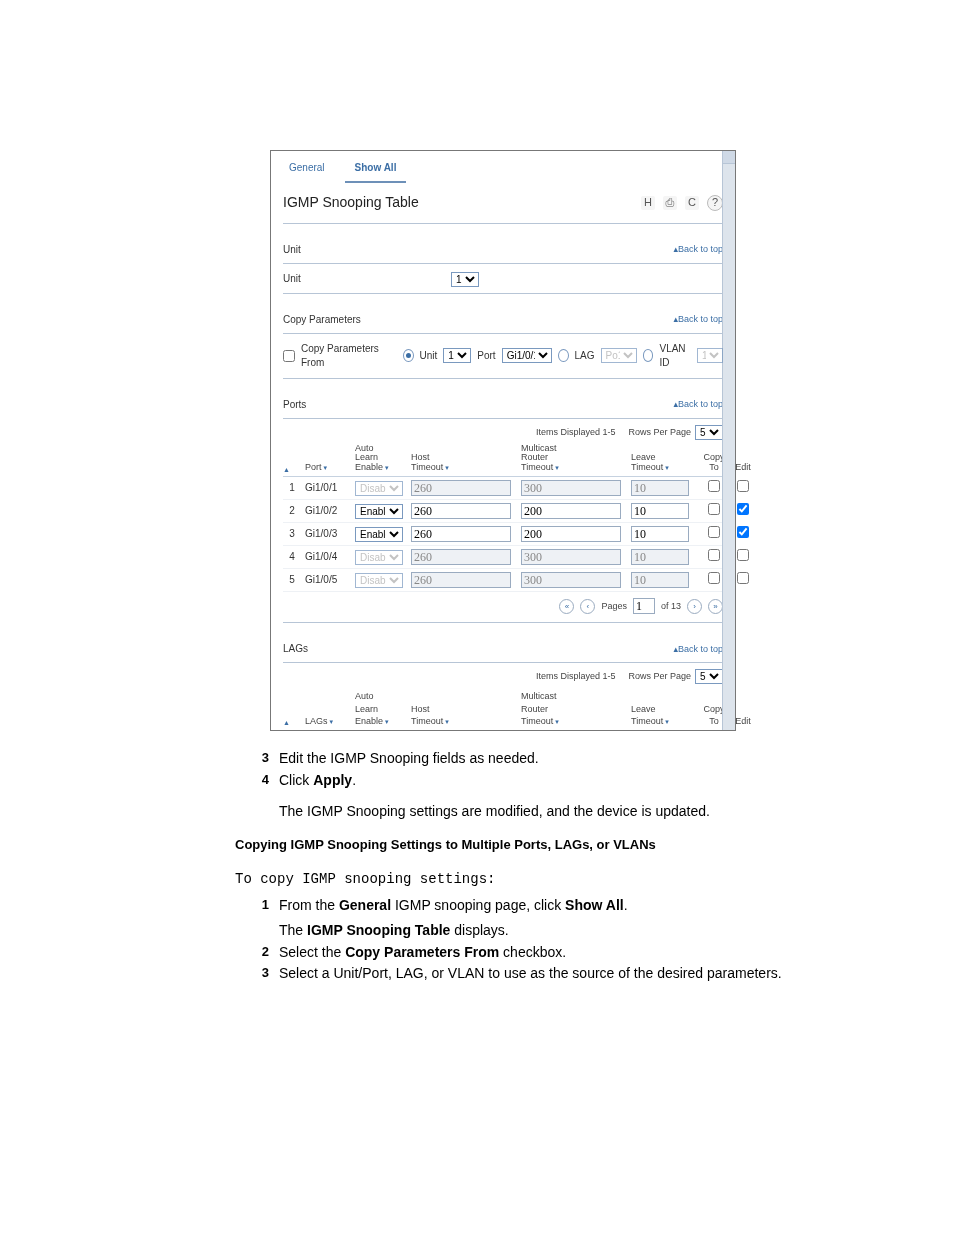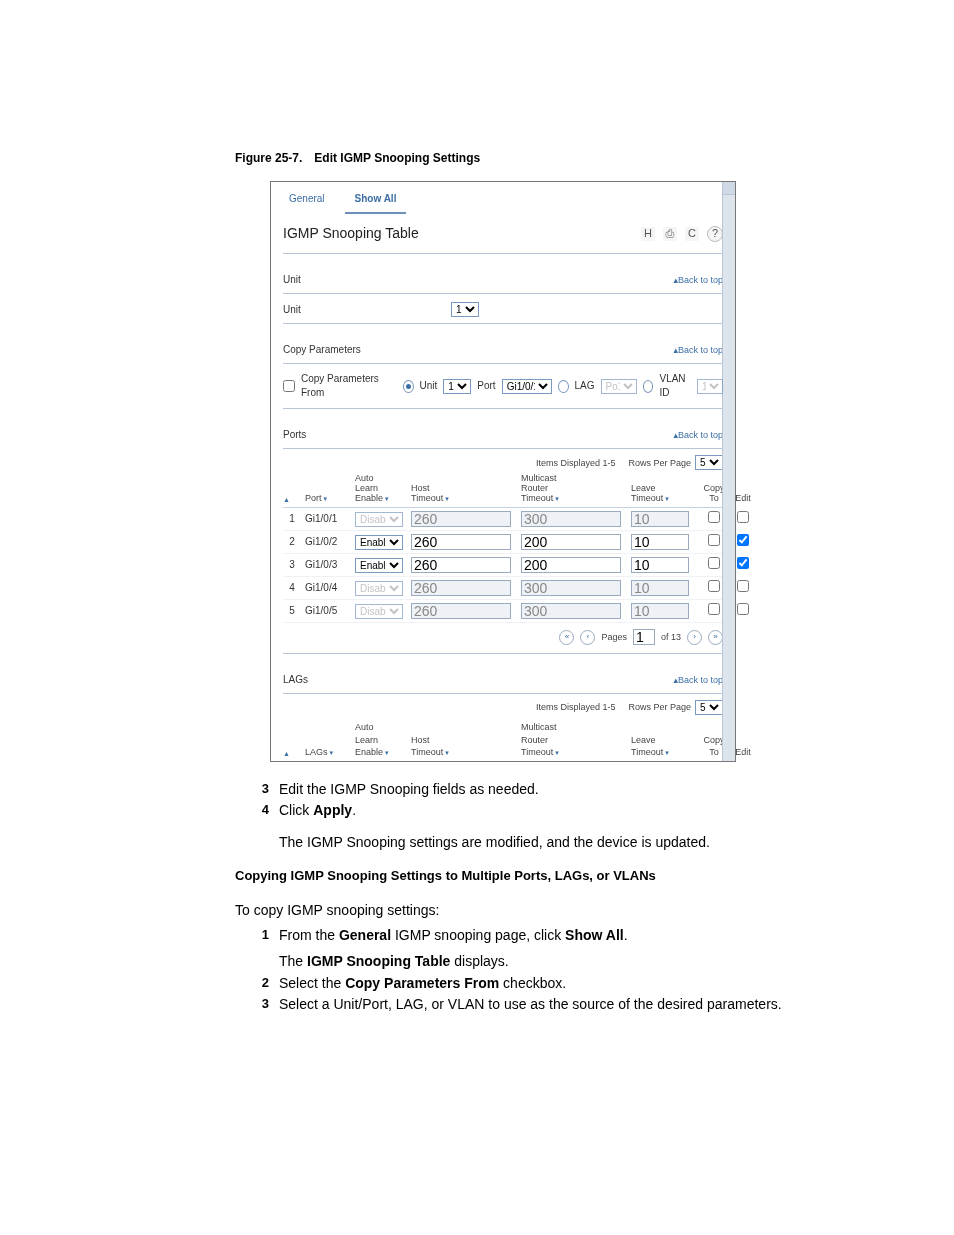--- a/index.html
+++ b/index.html
@@ -17,21 +17,21 @@
   .ss-title{font-size:14px;color:#222;}
   .ss-icons{display:flex;gap:8px;align-items:center;}
   .ss-ico{width:14px;height:14px;display:flex;align-items:center;justify-content:center;font-size:11px;color:#555;border-radius:2px;background:#f5f5f5;}
   .ss-ico.help{border:1px solid #bbb;border-radius:50%;}
   .ss-section{border-top:1px solid #b7c5d6;padding-top:17px;margin-top:2px;}
   .ss-sec-head{display:flex;justify-content:space-between;align-items:center;font-size:10px;color:#333;padding:2px 0 6px;border-bottom:1px solid #b7c5d6;margin-bottom:4px;}
   .ss-back{color:#3b6ea5;font-size:9px;}
   .ss-back::before{content:"\25B4 ";}
   .ss-row{display:flex;align-items:center;gap:8px;font-size:10px;padding:4px 0;}
   .ss-select{height:15px;font-size:10px;border:1px solid #7a99bf;background:#fff;}
-  .ss-input{height:16px;font-size:14px;border:1px solid #9aabc0;background:#fff;box-sizing:border-box;}
+  .ss-input{height:16px;font-size:12px;border:1px solid #9aabc0;background:#fff;box-sizing:border-box;font-family:Liberation Serif, serif;}
   .ss-input.dis{background:#eef1f5;color:#888;}
   .ss-cb{width:12px;height:12px;margin:0;}
   .ss-table-head{display:grid;grid-template-columns:18px 46px 52px 106px 106px 64px 30px 20px;gap:4px;align-items:end;color:#444;font-size:9px;border-bottom:1px solid #c6d2e0;padding-bottom:3px;}
   .ss-table-head div{line-height:1.1;}
   .ss-table-row{display:grid;grid-template-columns:18px 46px 52px 106px 106px 64px 30px 20px;gap:4px;align-items:center;height:22px;border-bottom:1px solid #eef1f5;}
   .ss-center{text-align:center;}
   .pagerow{display:flex;justify-content:flex-end;align-items:center;gap:6px;padding:6px 0;font-size:9px;color:#444;}
   .pg-btn{width:13px;height:13px;border:1px solid #9aabc0;border-radius:50%;display:flex;align-items:center;justify-content:center;font-size:8px;color:#3b6ea5;background:#fff;}
   .pg-input{width:22px;}
   .items-row{display:flex;justify-content:flex-end;align-items:center;gap:4px;font-size:9px;color:#444;padding:2px 0 4px;}
@@ -40,34 +40,31 @@
   .cp-row{display:flex;align-items:center;gap:6px;font-size:10px;}
   .radio{width:11px;height:11px;border:1px solid #7a99bf;border-radius:50%;display:inline-flex;align-items:center;justify-content:center;}
   .radio.sel::after{content:"";width:5px;height:5px;background:#3b6ea5;border-radius:50%;}
   ol.steps{list-style:none;padding:0;margin:0 0 12px 0;}
   ol.steps>li{display:flex;margin:2px 0;}
   ol.steps .num{width:34px;text-align:right;font-weight:bold;font-size:13px;padding-right:10px;flex-shrink:0;}
   ol.steps .txt{flex:1;font-size:14px;}
   .bold{font-weight:bold;}
   .para{margin:4px 0 4px 44px;font-size:14px;}
   .sub-head{font-weight:bold;font-size:13px;margin:14px 0 6px;}
-  .intro{font-size:14px;margin:16px 0 6px;}
+  .intro{font-size:14px;margin:16px 0 6px;font-family:Liberation Mono, monospace;}
   .footer{position:absolute;bottom:94px;left:0;right:0;display:flex;justify-content:flex-end;align-items:center;padding:0 190px 0 0;font-size:12px;}
   .footer .lbl{border-right:1px solid #999;padding-right:20px;margin-right:20px;}
   .footer .pg{font-weight:bold;font-size:20px;}
   .sort-col{font-size:7px;color:#3b6ea5;}
 </style>
 </head>
 <body>
 
 <div class="page">
 
-  <div class="fig-caption">
-    <span>Figure 25-7.</span><span class="sep"></span><span>Edit IGMP Snooping Settings</span>
-  </div>
 
   <div class="screenshot">
     <div class="ss-scroll"></div>
     <div class="ss-tabs">
       <div class="ss-tab">General</div>
       <div class="ss-tab active">Show All</div>
     </div>
     <div class="ss-inner">
       <div class="ss-title-row">
         <div class="ss-title">IGMP Snooping Table</div>

